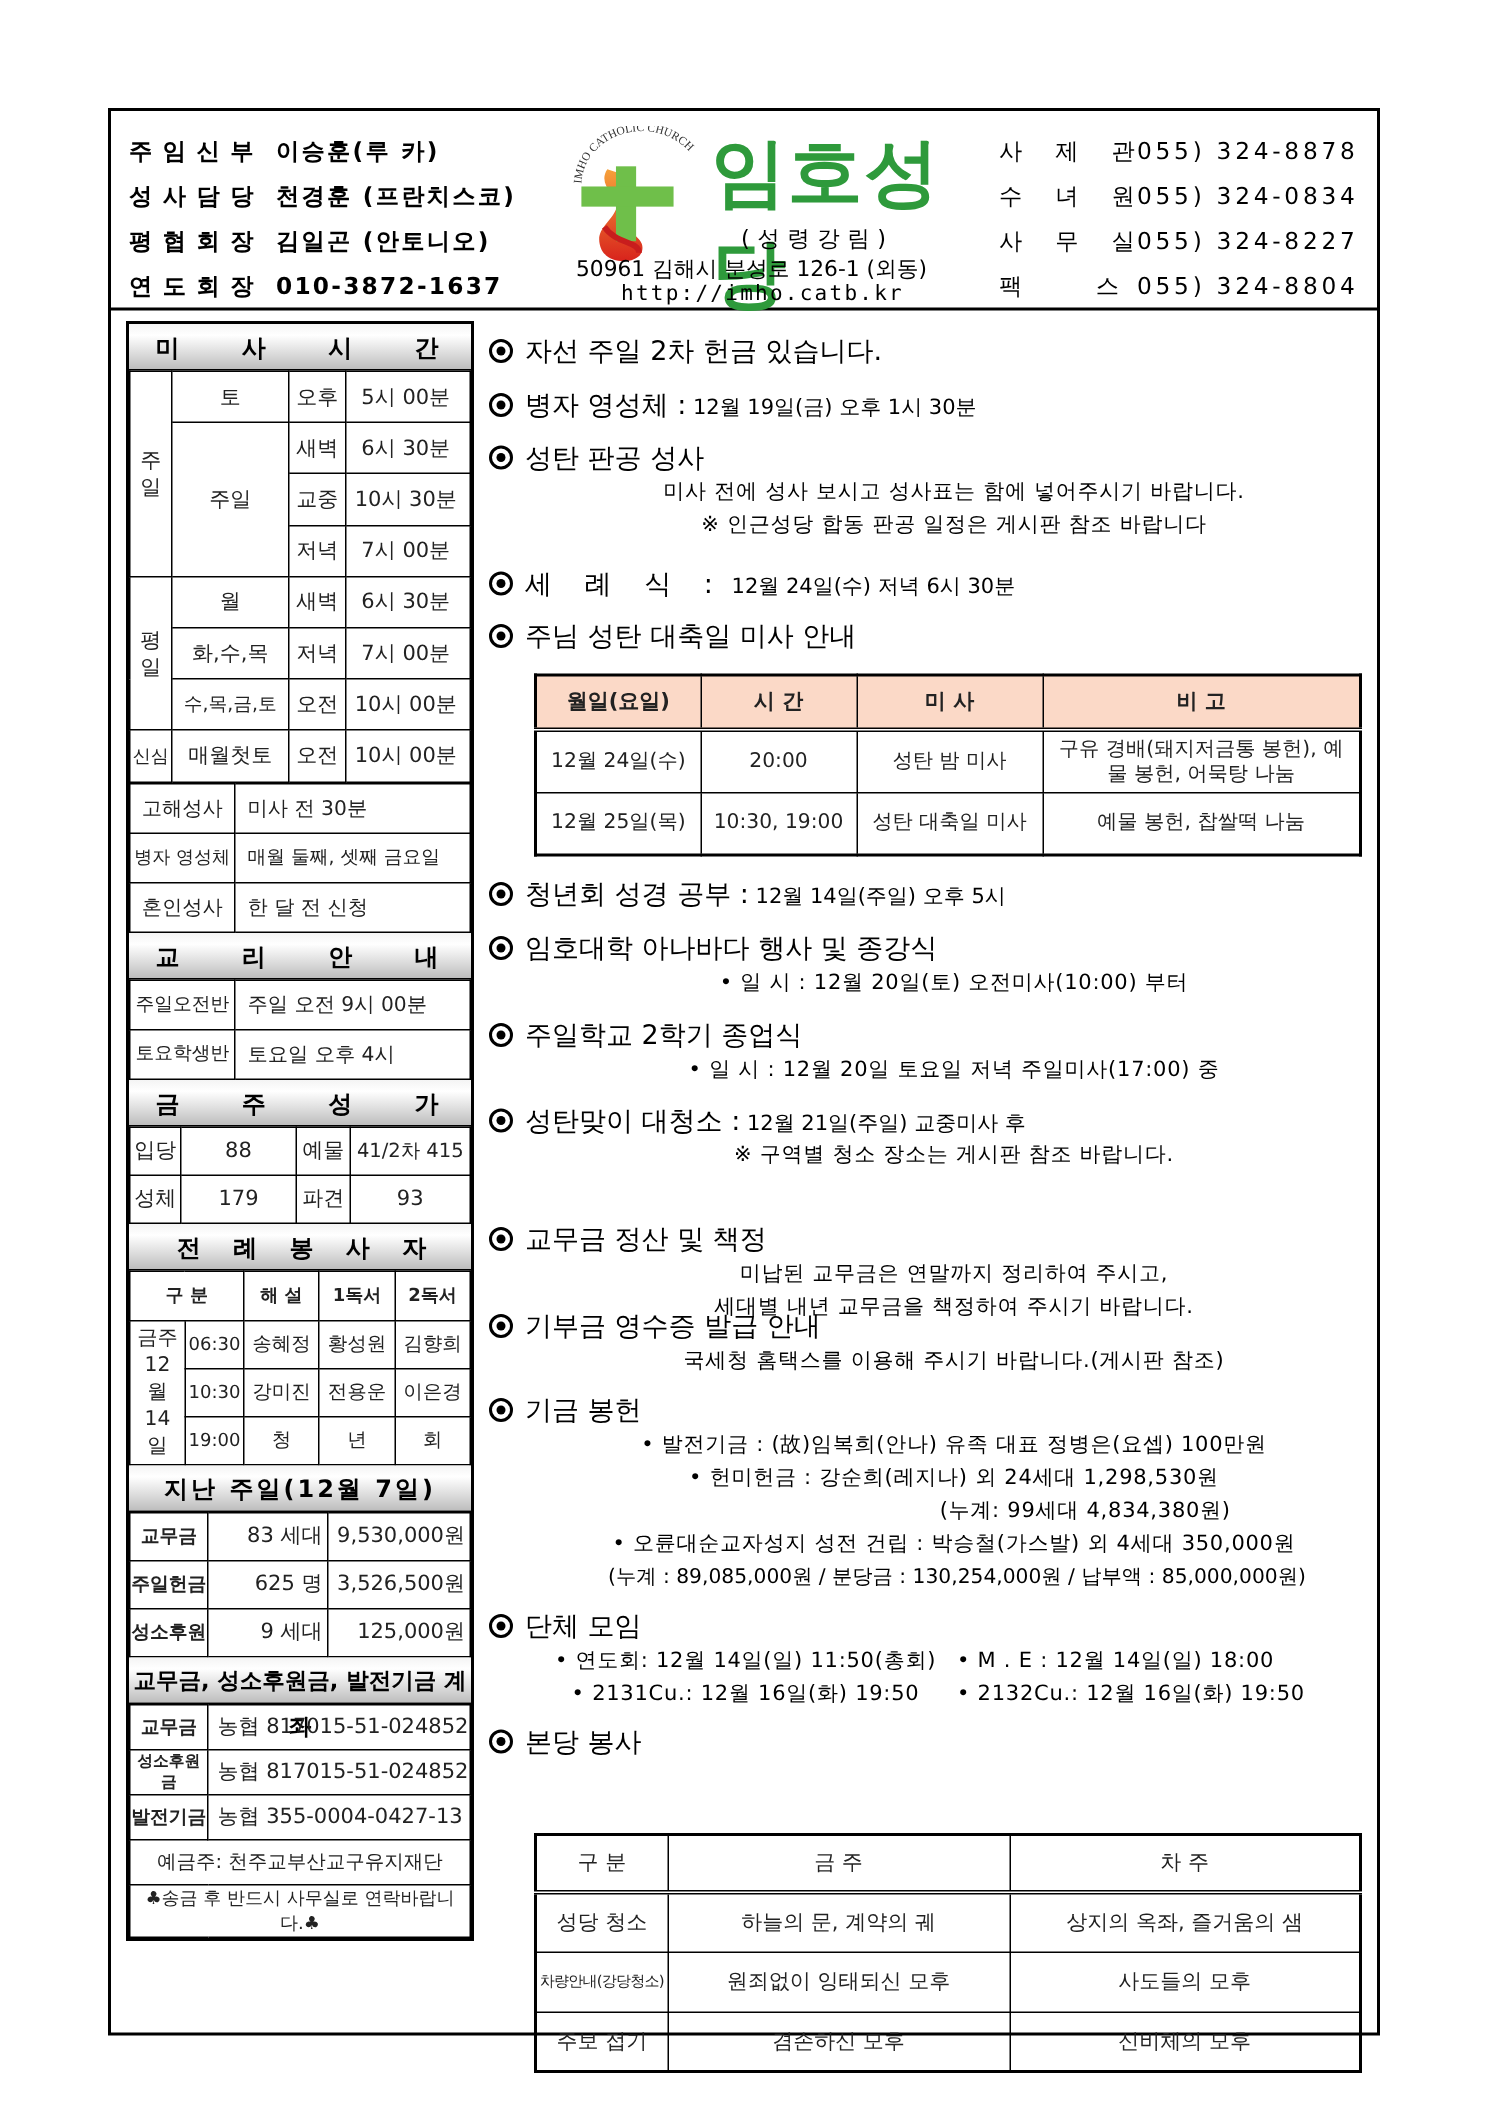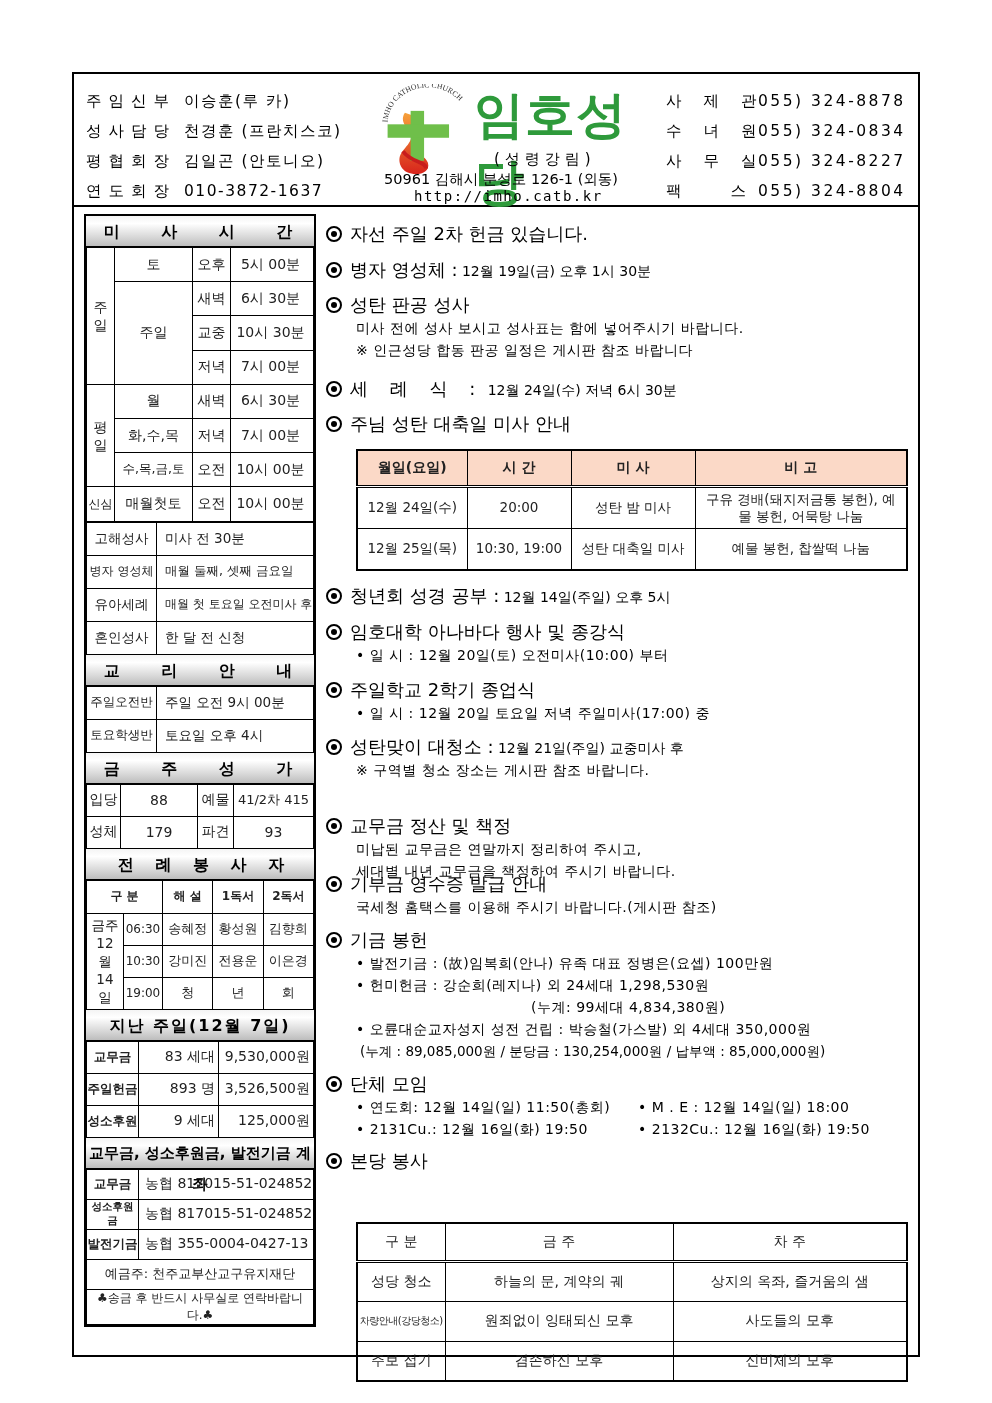--- a/index.html
+++ b/index.html
@@ -4,21 +4,21 @@
 <style>
   * { box-sizing: border-box; margin: 0; padding: 0; }
   html, body { width: 992px; height: 1403px; background: #ffffff; }
   body { font-family: "DejaVu Sans", "Liberation Sans", sans-serif; color: #000; position: relative; }
 
   .page { position: absolute; left: 72px; top: 72px; width: 848px; height: 1285px; border: 2px solid #000; }
 
   
   .header { position: absolute; left: 0; top: 0; width: 844px; height: 133px; border-bottom: 2px solid #000; }
   .hdr-left { position: absolute; left: 12px; top: 12px; width: 270px; }
-  .hdr-left .row { height: 30px; font-size: 15.5px; letter-spacing: 1.5px; white-space: nowrap; line-height: 30px; }
+  .hdr-left .row { height: 30px; font-size: 15.5px; letter-spacing: 1.5px; white-space: nowrap; line-height: 30px; font-weight: bold; }
   .hdr-left .lbl { display: inline-block; width: 98px; letter-spacing: 7px; }
   .hdr-center { position: absolute; left: 300px; top: 4px; width: 290px; height: 125px; }
   .logo { position: absolute; left: 4px; top: 6px; width: 96px; height: 96px; }
   .church-name { position: absolute; left: 100px; top: 4px; font-size: 50px; font-weight: bold; color: #2e9a3b; letter-spacing: 1px; }
   .church-sub { position: absolute; left: 120px; top: 72px; font-size: 15px; letter-spacing: 5px; }
   .church-addr { position: absolute; left: 10px; top: 92px; font-size: 14.5px; white-space: nowrap; }
   .church-url { position: absolute; left: 40px; top: 110px; font-size: 14px; letter-spacing: 1.5px; white-space: nowrap; font-family: "DejaVu Sans Mono", monospace; }
   .hdr-right { position: absolute; left: 592px; top: 12px; width: 250px; }
   .hdr-right .row { height: 30px; line-height: 30px; font-size: 15.5px; white-space: nowrap; }
   .hdr-right .lbl { display: inline-block; width: 92px; letter-spacing: 22px; }
@@ -49,21 +49,21 @@
   .acct td.v { text-align: left; padding-left: 6px; white-space: nowrap; font-size: 14px; }
   .acct td.full { font-size: 13px; }
 
   
   .right-col { position: absolute; left: 252px; top: 140px; width: 590px; }
   .item { position: absolute; left: 0; width: 590px; }
   .item .title { font-size: 18px; white-space: nowrap; }
   .item .title .bullet { display: inline-block; width: 16px; height: 16px; border: 2px solid #000; border-radius: 50%; position: relative; margin-right: 8px; vertical-align: -2px; }
   .item .title .bullet::after { content: ""; position: absolute; left: 3px; top: 3px; width: 6px; height: 6px; background: #000; border-radius: 50%; }
   .item .title .sub { font-size: 14px; }
-  .item .line { font-size: 14px; padding-left: 30px; line-height: 22px; white-space: nowrap; letter-spacing: 0.5px; }
+  .item .line { font-size: 14px; padding-left: 30px; line-height: 22px; white-space: nowrap; letter-spacing: 0.5px; text-align: center; }
   .item .line.dot::before { content: "• "; }
 
   .xmas { position: absolute; left: 30px; top: 235px; width: 552px; }
   .xmas table { border: 2px solid #000; }
   .xmas th { background: #fbd9c7; height: 36px; font-weight: bold; font-size: 14px; border-bottom: 3px double #000; }
   .xmas td { font-size: 13.5px; height: 42px; line-height: 17px; }
 
   .serve { position: absolute; left: 30px; top: 1008px; width: 552px; }
   .serve table { border: 2px solid #000; }
   .serve th { height: 38px; font-size: 14px; border-bottom: 3px double #000; }
@@ -163,24 +163,20 @@
       <tbody>
           <tr>
             <td class="k">고해성사</td>
             <td class="v">미사 전 30분</td>
           </tr>
       <tr>
             <td class="k" style="font-size:12px">병자 영성체</td>
             <td class="v" style="font-size:12.5px">매월 둘째, 셋째 금요일</td>
           </tr>
       <tr>
-            <td class="k">유아세례</td>
-            <td class="v" style="font-size:12px">매월 첫 토요일 오전미사 후</td>
-          </tr>
-      <tr>
             <td class="k">혼인성사</td>
             <td class="v">한 달 전 신청</td>
           </tr>
     </tbody>
       </table>
 
     <div class="sec-head">교 리 안 내</div>
     <table class="svc">
       <tbody>
           <tr>
@@ -246,21 +242,21 @@
     <div class="sec-head mid">지난 주일(12월 7일)</div>
     <table class="last">
       <tbody>
           <tr>
             <td class="k">교무금</td>
             <td class="r" style="width:80px">83 세대</td>
             <td class="r">9,530,000원</td>
           </tr>
       <tr>
             <td class="k">주일헌금</td>
-            <td class="r">893 명</td>
+            <td class="r">625 명</td>
             <td class="r">3,526,500원</td>
           </tr>
       <tr>
             <td class="k">성소후원</td>
             <td class="r">9 세대</td>
             <td class="r">125,000원</td>
           </tr>
     </tbody>
       </table>
 

